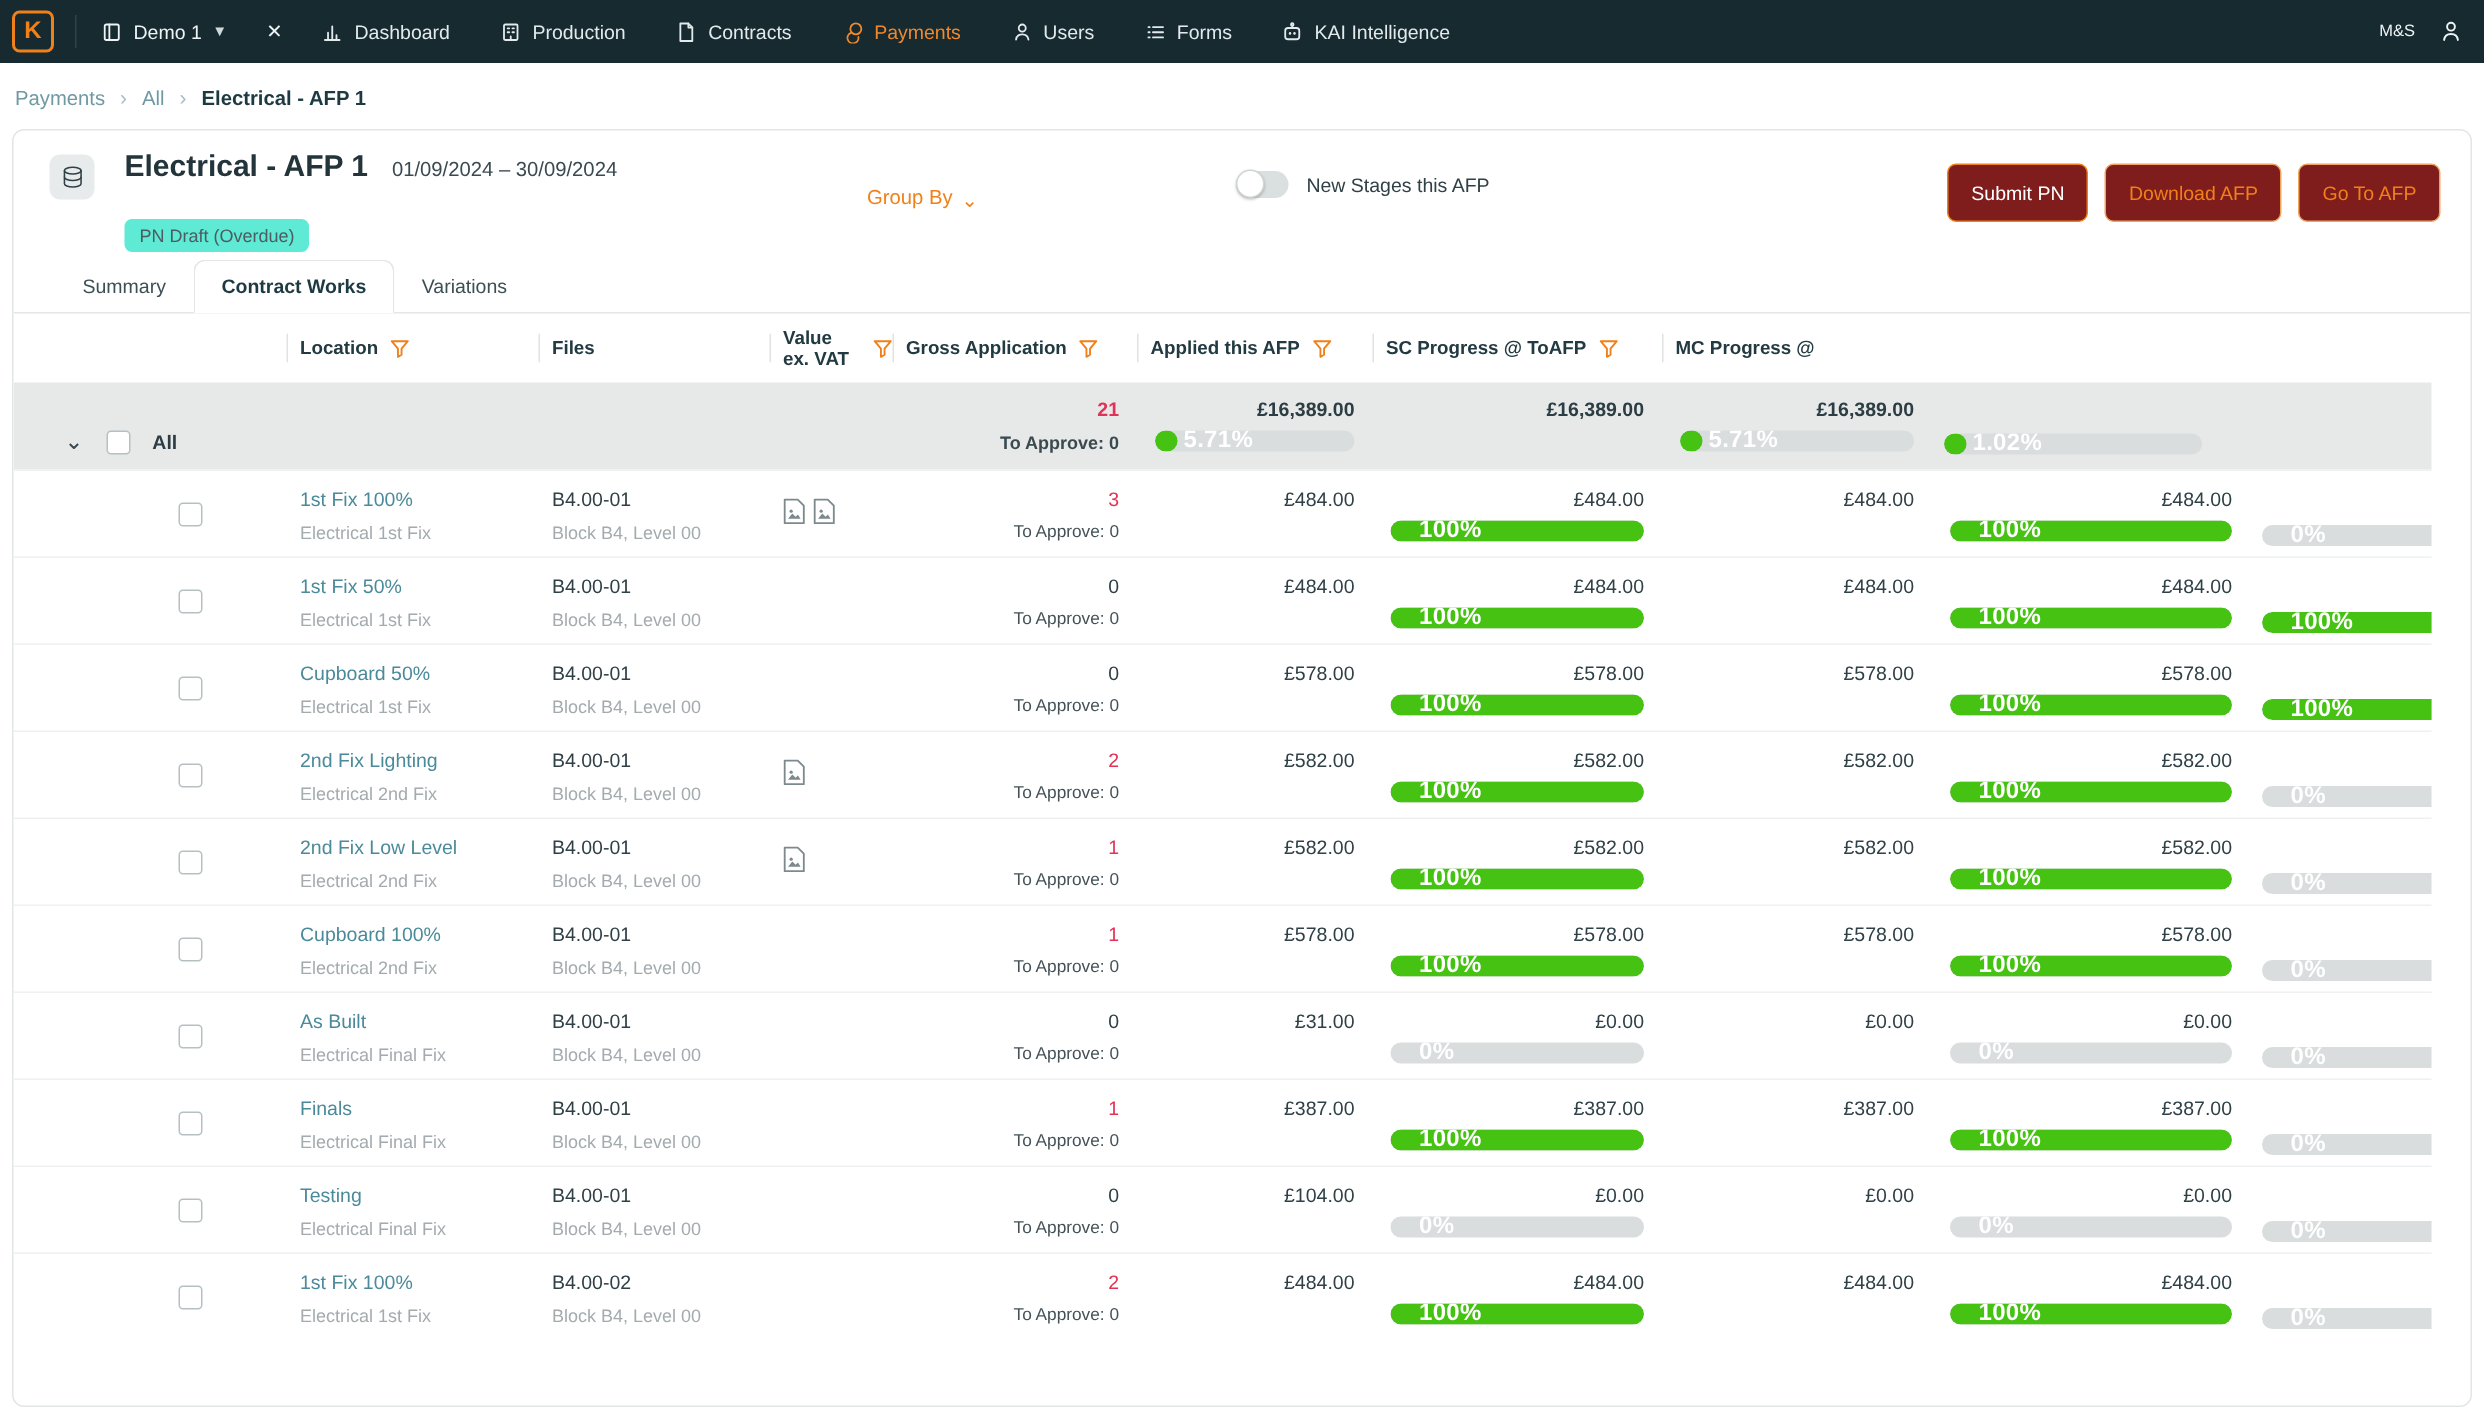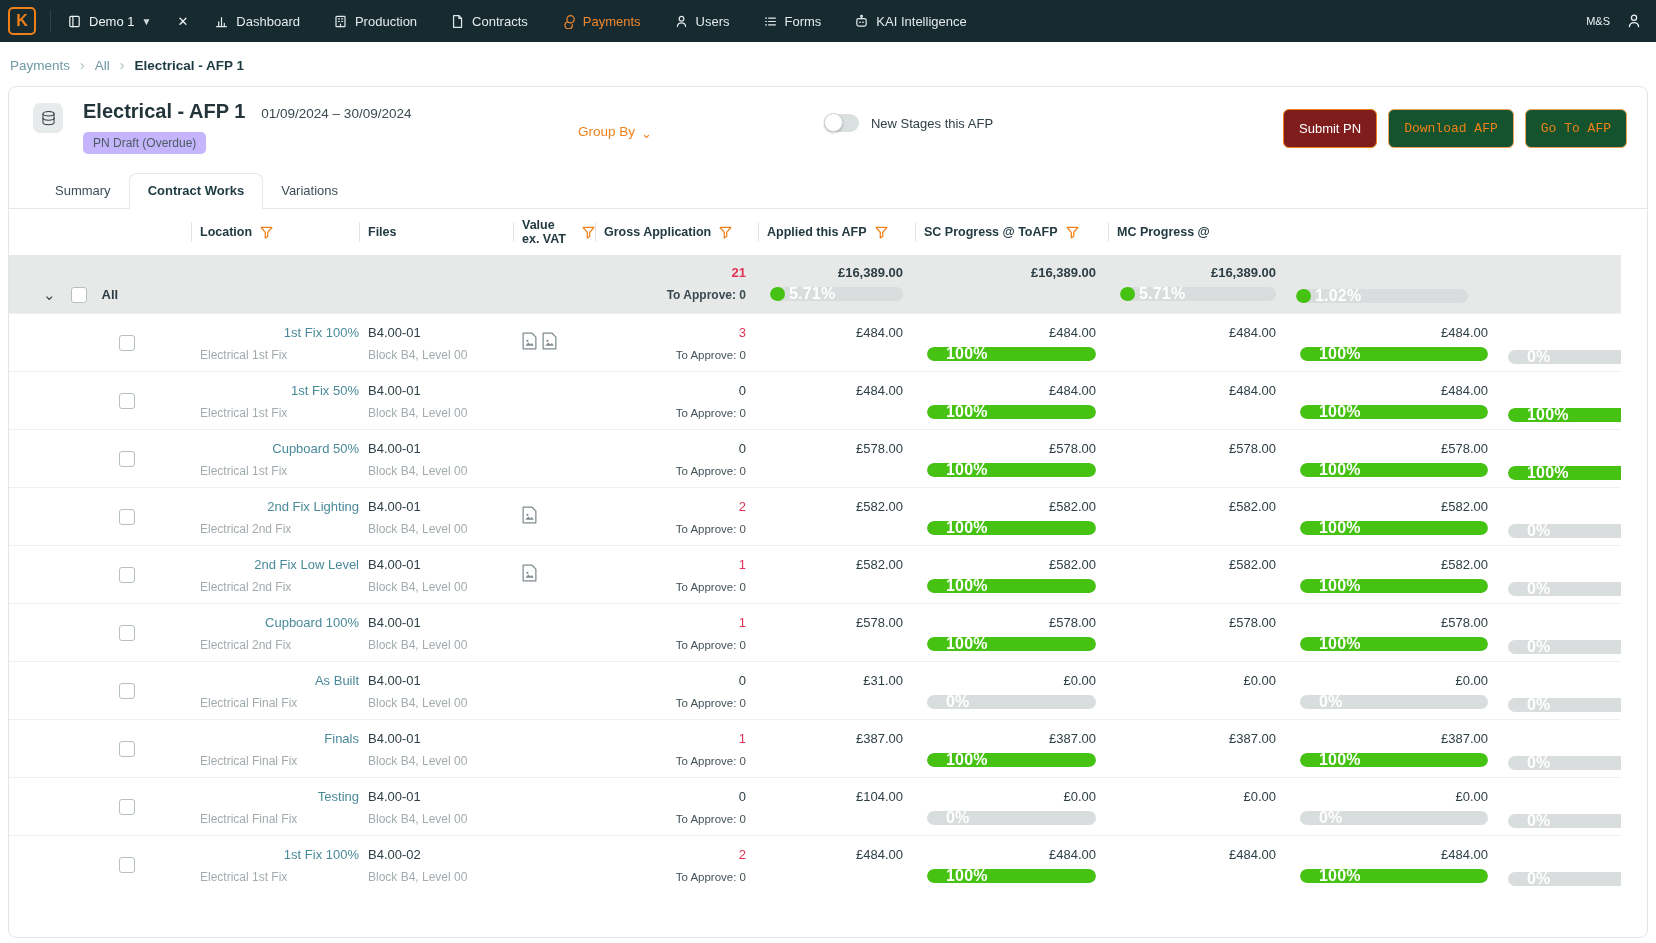--- a/index.html
+++ b/index.html
@@ -29,33 +29,33 @@
 
   
   .card { margin:0 8px; border:1px solid #e3e6e7; border-radius:8px; background:#fff; height:852px; overflow:hidden; }
   .card-head { display:flex; align-items:flex-start; padding:13px 20px 0 24px; height:86px; }
   .title-wrap { display:flex; align-items:flex-start; width:545px; }
   .head-icon { width:30px; height:30px; background:#e8ebeb; border-radius:7px; display:flex; align-items:center; justify-content:center; margin-top:3px; }
   .title-col { margin-left:20px; }
   .title-line { display:flex; align-items:baseline; }
   .page-title { font-size:20px; font-weight:bold; color:#23353b; }
   .dates { font-size:13.5px; color:#3a4a50; margin-left:16px; }
-  .badge { display:inline-block; margin-top:9px; background:#c4b5fd; color:#4d5c61; font-size:12px;
+  .badge { display:inline-block; margin-top:23px; background:#5eead4; color:#4d5c61; font-size:12px;
     padding:4px 10px; border-radius:5px; }
   .groupby { margin-top:24px; color:#f08019; font-size:13.5px; display:flex; gap:6px; align-items:flex-end; cursor:pointer; }
   .groupby .gb-caret { font-size:13px; line-height:10px; }
   .toggle-wrap { margin-left:172px; margin-top:14px; display:flex; align-items:center; gap:12px; font-size:13px; color:#2f4046; }
   .toggle { width:35px; height:18px; background:#dadfe0; border-radius:9px; position:relative; cursor:pointer; }
   .toggle .knob { position:absolute; left:0px; top:-1px; width:19px; height:19px; background:#fff; border-radius:50%;
     border:1px solid #cfd5d6; box-shadow:0 1px 2px rgba(0,0,0,.25); }
   .btns { margin-left:auto; display:flex; gap:11px; margin-top:9px; }
   .btn { font-size:13px; border-radius:6px; padding:11px 15px; cursor:pointer; white-space:nowrap;
     font-family:inherit; }
   .btn.primary { background:#7f1d1d; border:1px solid #f08019; color:#fff; }
-  .btn.ghost { background:#14532d; border:1px solid #f0a35f; color:#f08019;font-family:Liberation Mono, monospace; }
+  .btn.ghost { background:#7f1d1d; border:1px solid #f0a35f; color:#f08019; }
 
   
   .tabs { display:flex; align-items:flex-end; padding-left:28px; border-bottom:1px solid #e4e7e8; height:36px; }
   .tab { padding:9px 18px 10px; font-size:13px; color:#3c4f55; cursor:pointer; white-space:nowrap; }
   .tab.active { border:1px solid #e4e7e8; border-bottom:1px solid #fff; border-radius:8px 8px 0 0;
     margin-bottom:-1px; background:#fff; font-weight:bold; color:#1d3a42; }
 
   
   .table-wrap { width:1612px; overflow:hidden; }
   .grid-row { display:grid; width:1681px;
@@ -72,21 +72,21 @@
   .sum-row .amt, .sum-row .lbl-all { font-weight:bold; color:#2c3d43; }
   .sum-row .l2 { color:#3b4a4f; font-weight:bold; }
 
   .row { min-height:58px; border-top:1px solid #eef0f1; }
   .c { padding-top:9px; font-size:13px; }
   .l1 { height:19px; line-height:19px; white-space:nowrap; }
   .l2 { height:18px; line-height:18px; margin-top:4px; font-size:12px; color:#a3abae; white-space:nowrap; }
   .c.r { text-align:right; padding-right:12px; }
   .c.pad { padding-left:9px; }
   .amt { color:#2f4046; }
-  .stage-link { color:#4a8a9a; cursor:pointer;text-align:right; }
+  .stage-link { color:#4a8a9a; cursor:pointer; }
   .loc { color:#2f4046; }
   .snag-n { color:#2f4046; }
   .snag-n.alert { color:#e23356; }
   .toapprove { font-size:11.5px; color:#445258; }
   .sum-row .toapprove { font-size:12px; }
 
   .selcell { display:flex; align-items:flex-start; padding-top:20px; }
   .cb { width:16px; height:16px; border:1.5px solid #b6bfc2; border-radius:3px; background:#fff; cursor:pointer; flex:none; }
   .sum-row .selcell { padding-top:21px; align-items:center; }
   .exp-caret { font-size:15px; color:#37474d; margin-left:34px; line-height:10px; cursor:pointer; }

